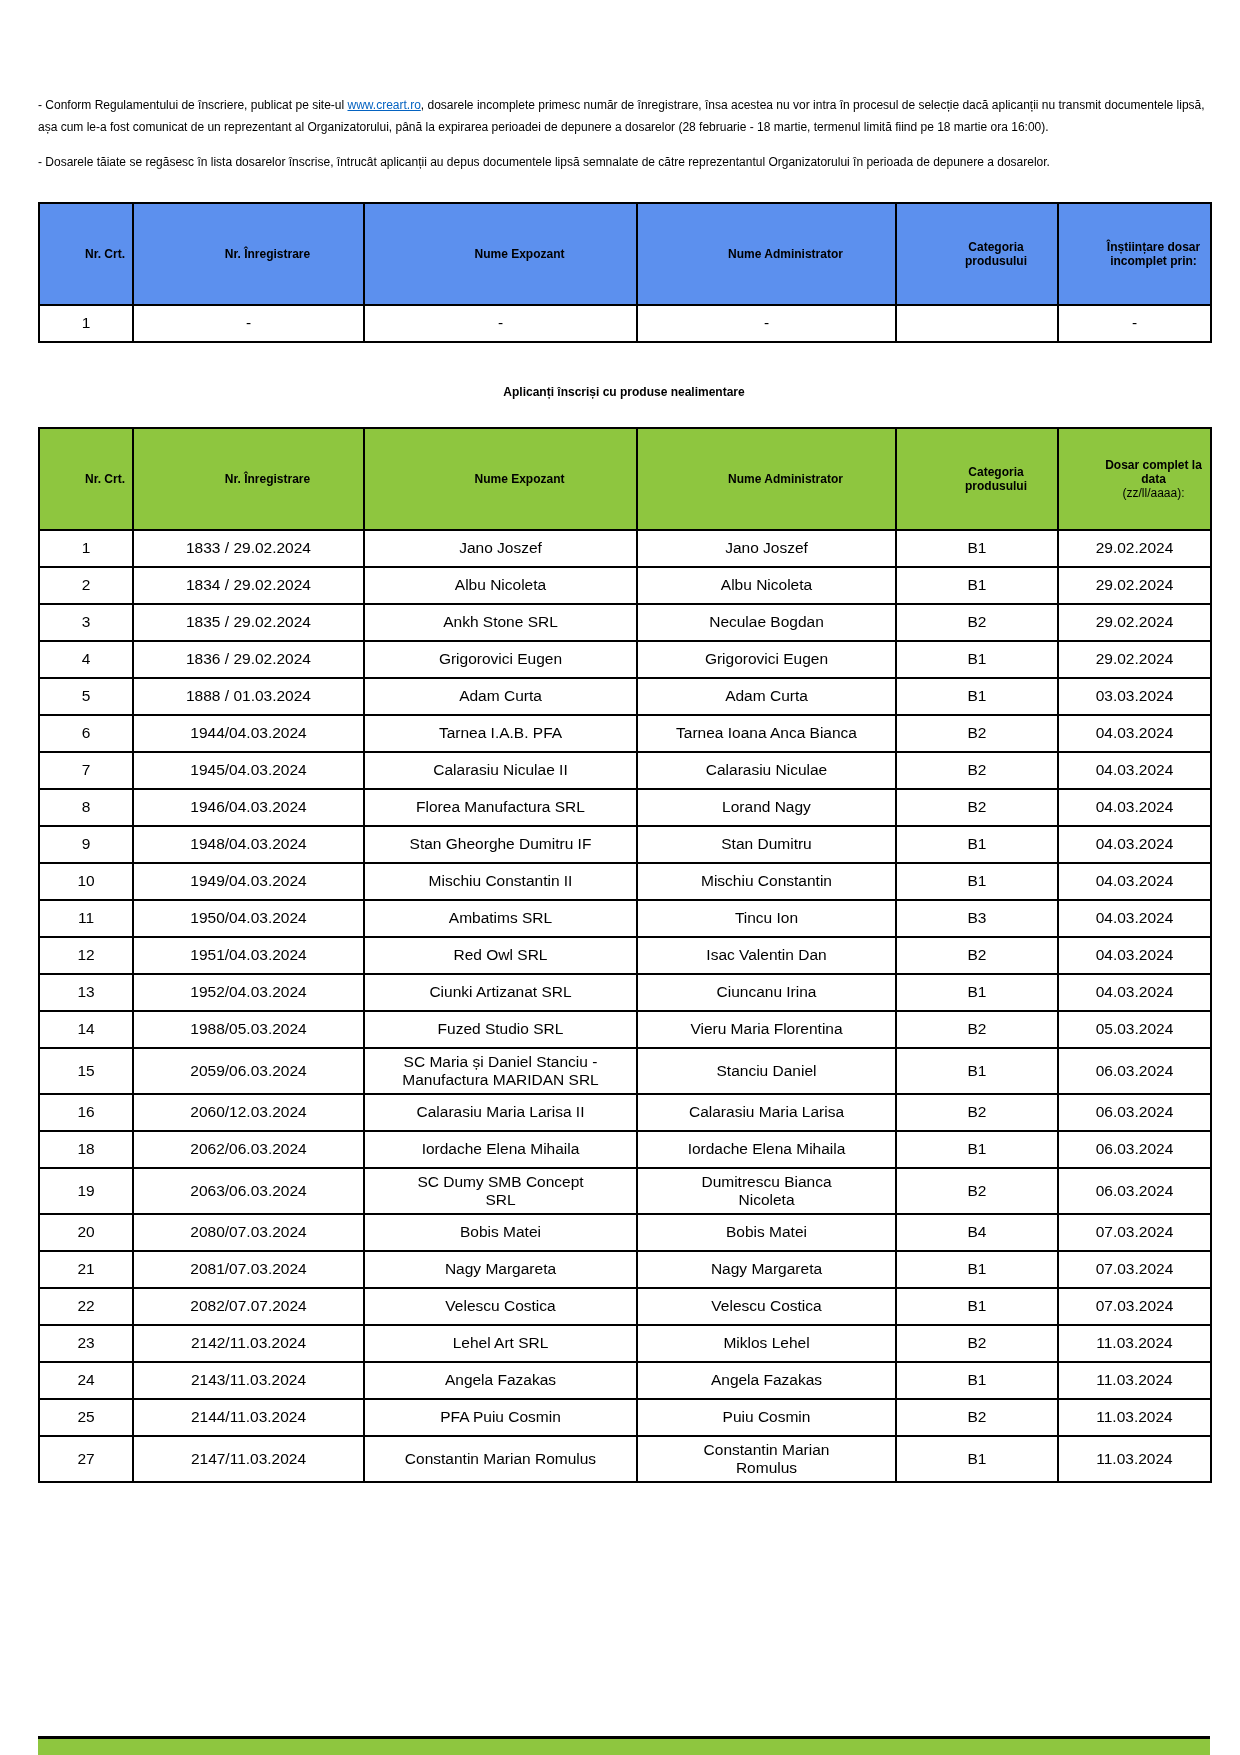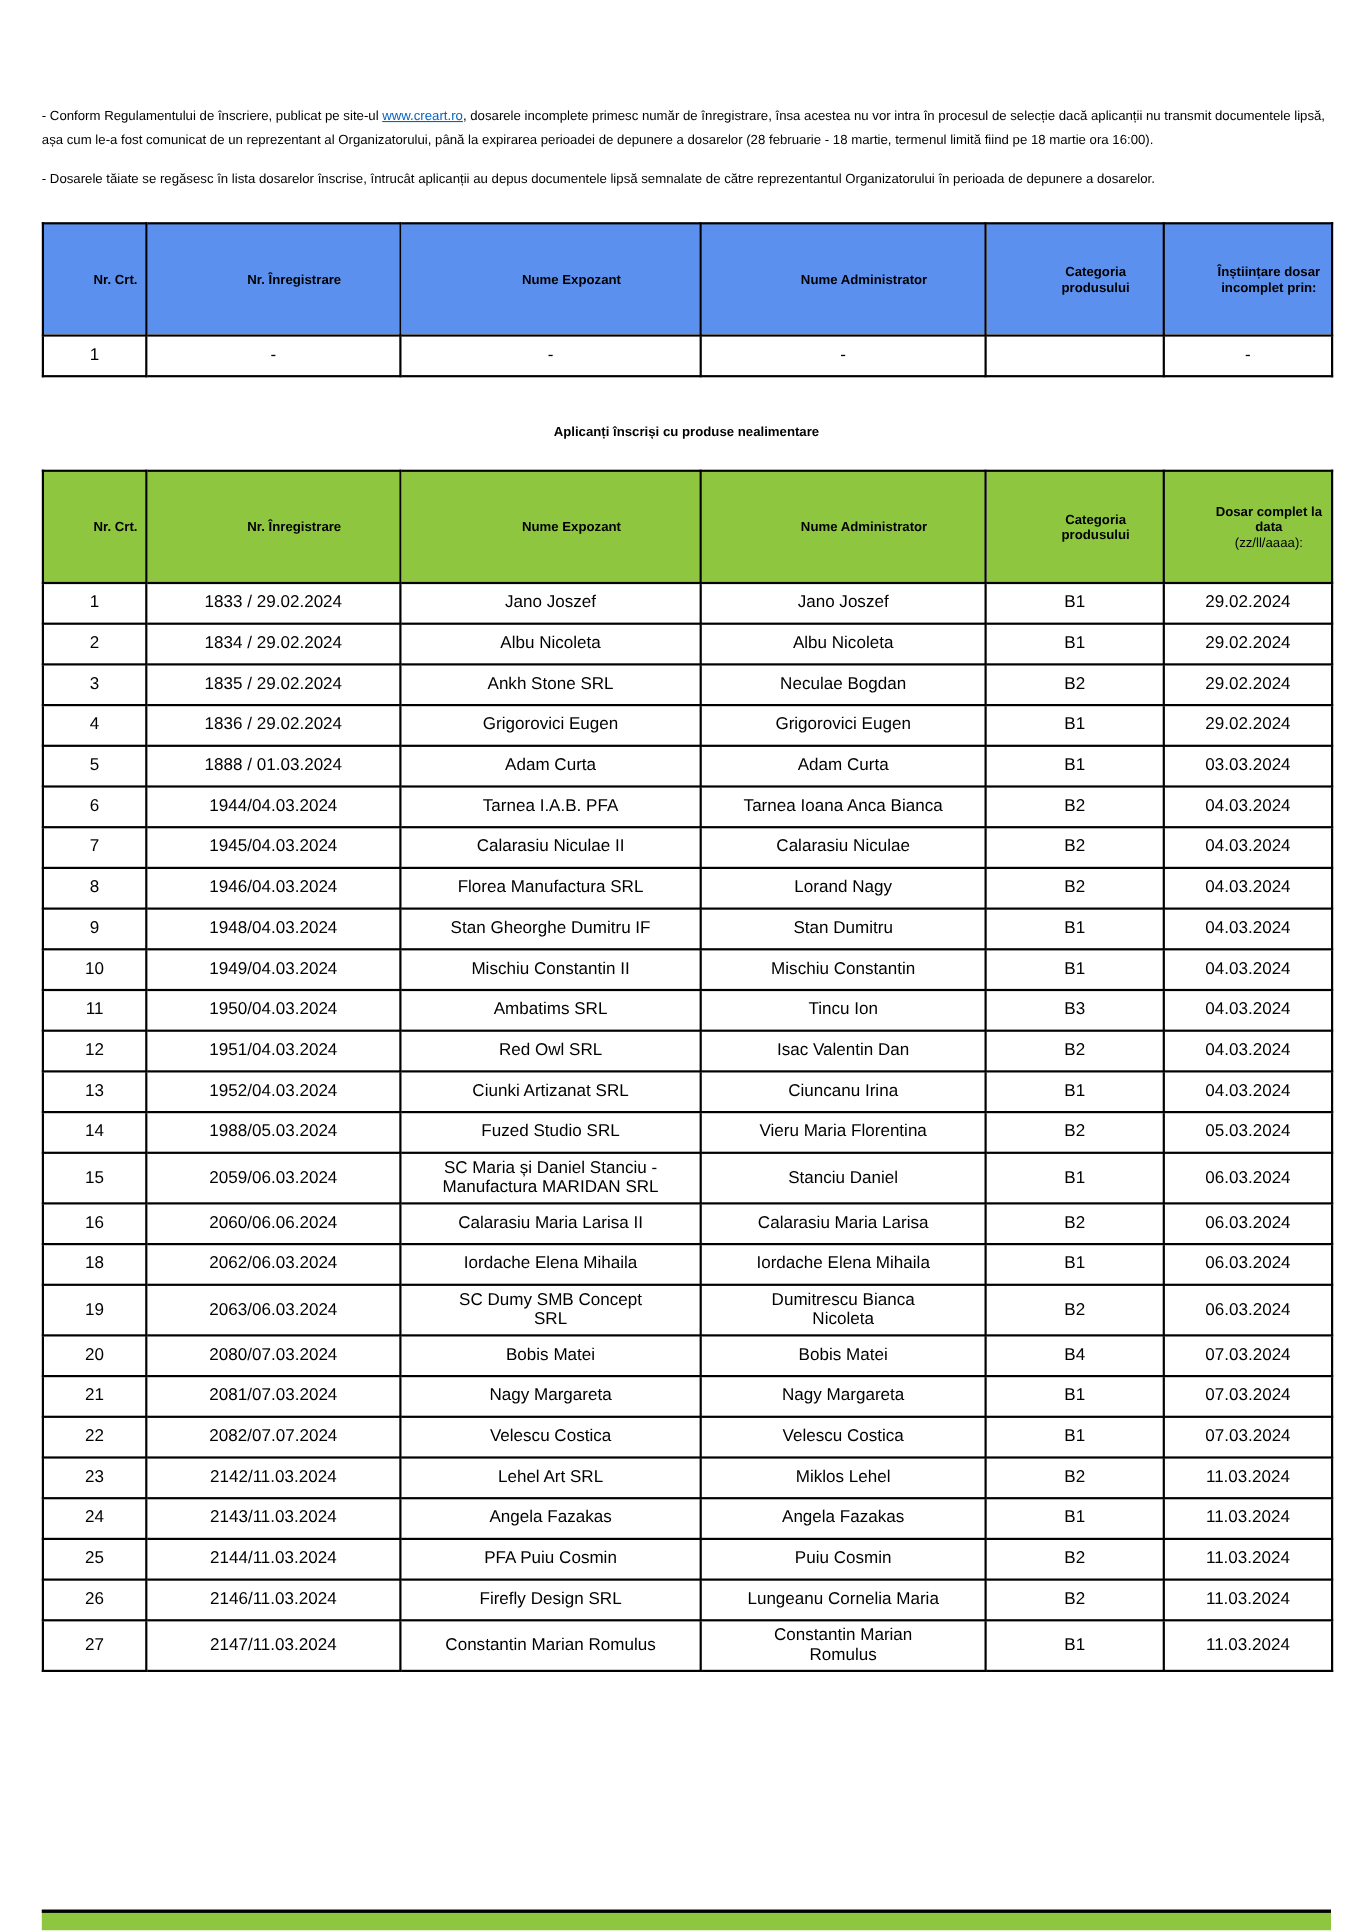--- a/index.html
+++ b/index.html
@@ -250,21 +250,21 @@
           <td>15</td>
           <td>2059/06.03.2024</td>
           <td>SC Maria și Daniel Stanciu -
 Manufactura MARIDAN SRL</td>
           <td>Stanciu Daniel</td>
           <td>B1</td>
           <td>06.03.2024</td>
         </tr>
         <tr>
           <td>16</td>
-          <td>2060/06.06.2024</td>
+          <td>2060/12.03.2024</td>
           <td>Calarasiu Maria Larisa II</td>
           <td>Calarasiu Maria Larisa</td>
           <td>B2</td>
           <td>06.03.2024</td>
         </tr>
         <tr>
           <td>18</td>
           <td>2062/06.03.2024</td>
           <td>Iordache Elena Mihaila</td>
           <td>Iordache Elena Mihaila</td>
@@ -323,28 +323,20 @@
         </tr>
         <tr>
           <td>25</td>
           <td>2144/11.03.2024</td>
           <td>PFA Puiu Cosmin</td>
           <td>Puiu Cosmin</td>
           <td>B2</td>
           <td>11.03.2024</td>
         </tr>
         <tr>
-          <td>26</td>
-          <td>2146/11.03.2024</td>
-          <td>Firefly Design SRL</td>
-          <td>Lungeanu Cornelia Maria</td>
-          <td>B2</td>
-          <td>11.03.2024</td>
-        </tr>
-        <tr>
           <td>27</td>
           <td>2147/11.03.2024</td>
           <td>Constantin Marian Romulus</td>
           <td>Constantin Marian
 Romulus</td>
           <td>B1</td>
           <td>11.03.2024</td>
         </tr>
       </tbody>
   </table>

